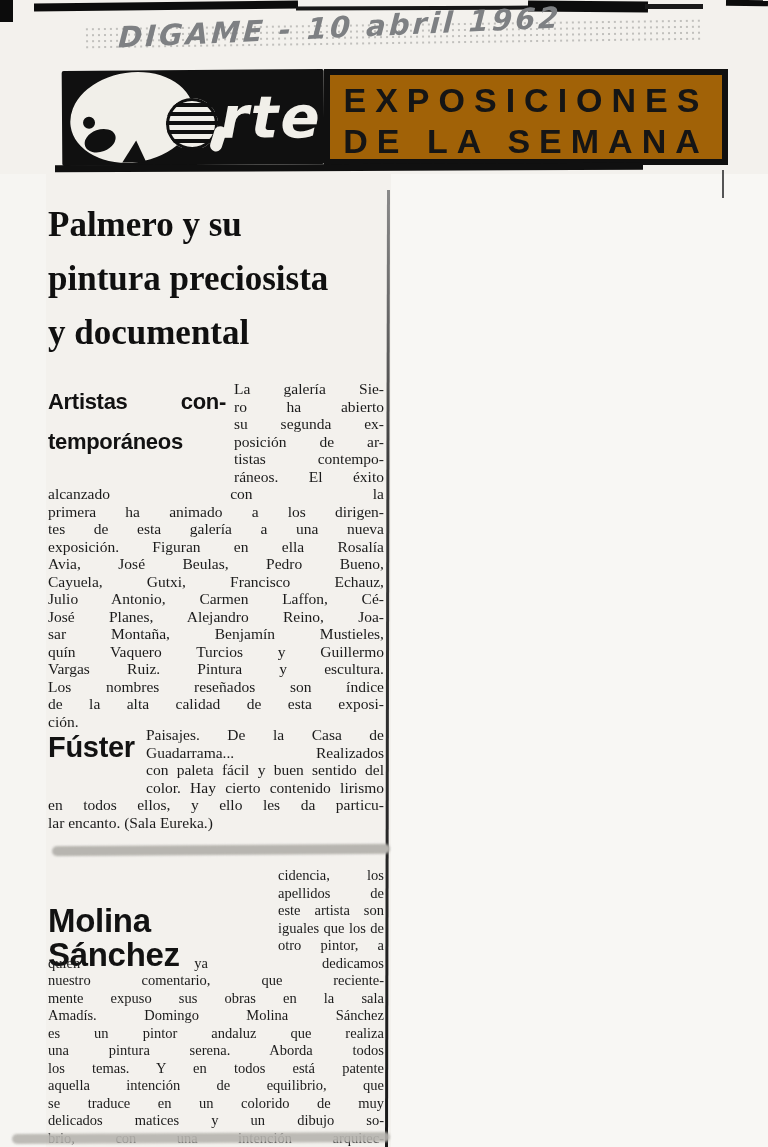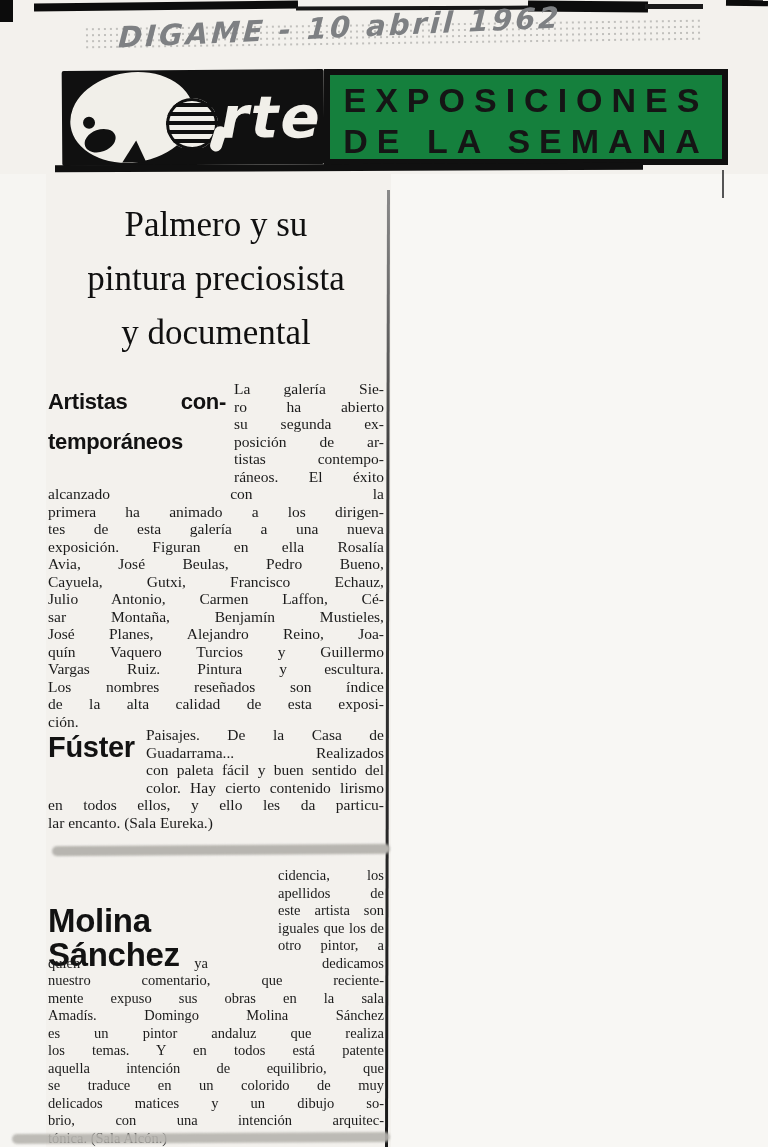--- a/index.html
+++ b/index.html
@@ -35,33 +35,33 @@
   .striped-a{width:52px;height:52px;border-radius:50%;margin-top:12px;
              background:repeating-linear-gradient(#f1efe9 0 5px,#101010 5px 9px);
              box-shadow:0 0 0 3px #101010 inset;position:relative;}
   .striped-a::after{content:"";position:absolute;right:-6px;bottom:-2px;width:12px;height:26px;
                     background:#f1efe9;border-radius:6px;transform:rotate(18deg);}
   .logo-tail{font-family:"DejaVu Sans",sans-serif;font-weight:bold;font-style:italic;
              font-size:58px;line-height:1;color:#f1efe9;letter-spacing:2px;margin-left:2px;}
 
   
   .title-box{position:absolute;left:324px;top:69px;width:404px;height:96px;box-sizing:border-box;
-             border:6px solid #101010;background:#15803d;padding:5px 10px 0;overflow:hidden;}
+             border:6px solid #101010;background:#a16207;padding:5px 10px 0;overflow:hidden;}
   .title-line{font-family:"Liberation Sans",sans-serif;font-weight:bold;font-size:34px;
               line-height:41px;color:#151515;letter-spacing:9px;text-align:center;white-space:nowrap;}
 
   .rule-below-banner{position:absolute;left:55px;top:164px;width:588px;height:7px;background:#101010;
                      transform:rotate(-0.25deg);}
   .tick{position:absolute;left:722px;top:170px;width:2px;height:28px;background:#555;}
   .col-rule{position:absolute;left:386px;top:190px;width:3px;height:957px;
             background:linear-gradient(#8a8a8a,#3a3a3a 30%,#191919);transform:rotate(0.12deg);}
 
   
-  .headline{position:absolute;left:48px;top:198px;width:336px;text-align:center;
-            font-weight:normal;font-size:35px;line-height:54px;color:#101010;}
+  .headline{position:absolute;left:48px;top:198px;width:336px;text-align:left;
+            font-weight:bold;font-size:35px;line-height:54px;color:#101010;}
   .hl-line{white-space:nowrap;}
 
   .section{position:absolute;left:48px;width:336px;color:#1b1b1b;}
   .sec-0{top:380px;} .sec-1{top:726px;} .sec-2{top:867px;}
 
   .sec-head{float:left;font-family:"Liberation Sans",sans-serif;font-weight:bold;
             color:#121212;letter-spacing:-0.3px;}
   .sec-0 .sec-head{width:178px;margin-right:8px;height:86px;font-size:22px;line-height:40px;padding-top:2px;}
   .sec-0 .sec-head-line:first-child{text-align:justify;text-align-last:justify;}
   .sec-1 .sec-head{width:92px;margin-right:6px;height:50px;font-size:29px;line-height:34px;padding-top:4px;}
@@ -134,22 +134,22 @@
       <div class="bline">su segunda ex-</div>
       <div class="bline">posición de ar-</div>
       <div class="bline">tistas contempo-</div>
       <div class="bline">ráneos. El éxito alcanzado con la</div>
       <div class="bline">primera ha animado a los dirigen-</div>
       <div class="bline">tes de esta galería a una nueva</div>
       <div class="bline">exposición. Figuran en ella Rosalía</div>
       <div class="bline">Avia, José Beulas, Pedro Bueno,</div>
       <div class="bline">Cayuela, Gutxi, Francisco Echauz,</div>
       <div class="bline">Julio Antonio, Carmen Laffon, Cé-</div>
+      <div class="bline">José Planes, Alejandro Reino, Joa-</div>
       <div class="bline">sar Montaña, Benjamín Mustieles,</div>
-      <div class="bline">José Planes, Alejandro Reino, Joa-</div>
       <div class="bline">quín Vaquero Turcios y Guillermo</div>
       <div class="bline">Vargas Ruiz. Pintura y escultura.</div>
       <div class="bline">Los nombres reseñados son índice</div>
       <div class="bline">de la alta calidad de esta exposi-</div>
       <div class="bline last">ción.</div>
     </div>
   <div class="section sec-1">
       <div class="sec-head">
         <div class="sec-head-line">Fúster</div>
       </div>
@@ -165,20 +165,21 @@
         <div class="sec-head-line">Molina Sánchez</div>
       </div>
       <div class="bline">cidencia, los</div>
       <div class="bline">apellidos de</div>
       <div class="bline">este artista son iguales que los de</div>
       <div class="bline">otro pintor, a quien ya dedicamos</div>
       <div class="bline">nuestro comentario, que reciente-</div>
       <div class="bline">mente expuso sus obras en la sala</div>
       <div class="bline">Amadís. Domingo Molina Sánchez</div>
       <div class="bline">es un pintor andaluz que realiza</div>
+      <div class="bline">una pintura serena. Aborda todos</div>
       <div class="bline">los temas. Y en todos está patente</div>
       <div class="bline">aquella intención de equilibrio, que</div>
       <div class="bline">se traduce en un colorido de muy</div>
       <div class="bline">delicados matices y un dibujo so-</div>
       <div class="bline">brio, con una intención arquitec-</div>
       <div class="bline last">tónica. (Sala Alcón.)</div>
     </div>
 
   <div class="smudge smudge-1"></div>
   <div class="smudge smudge-2"></div>

